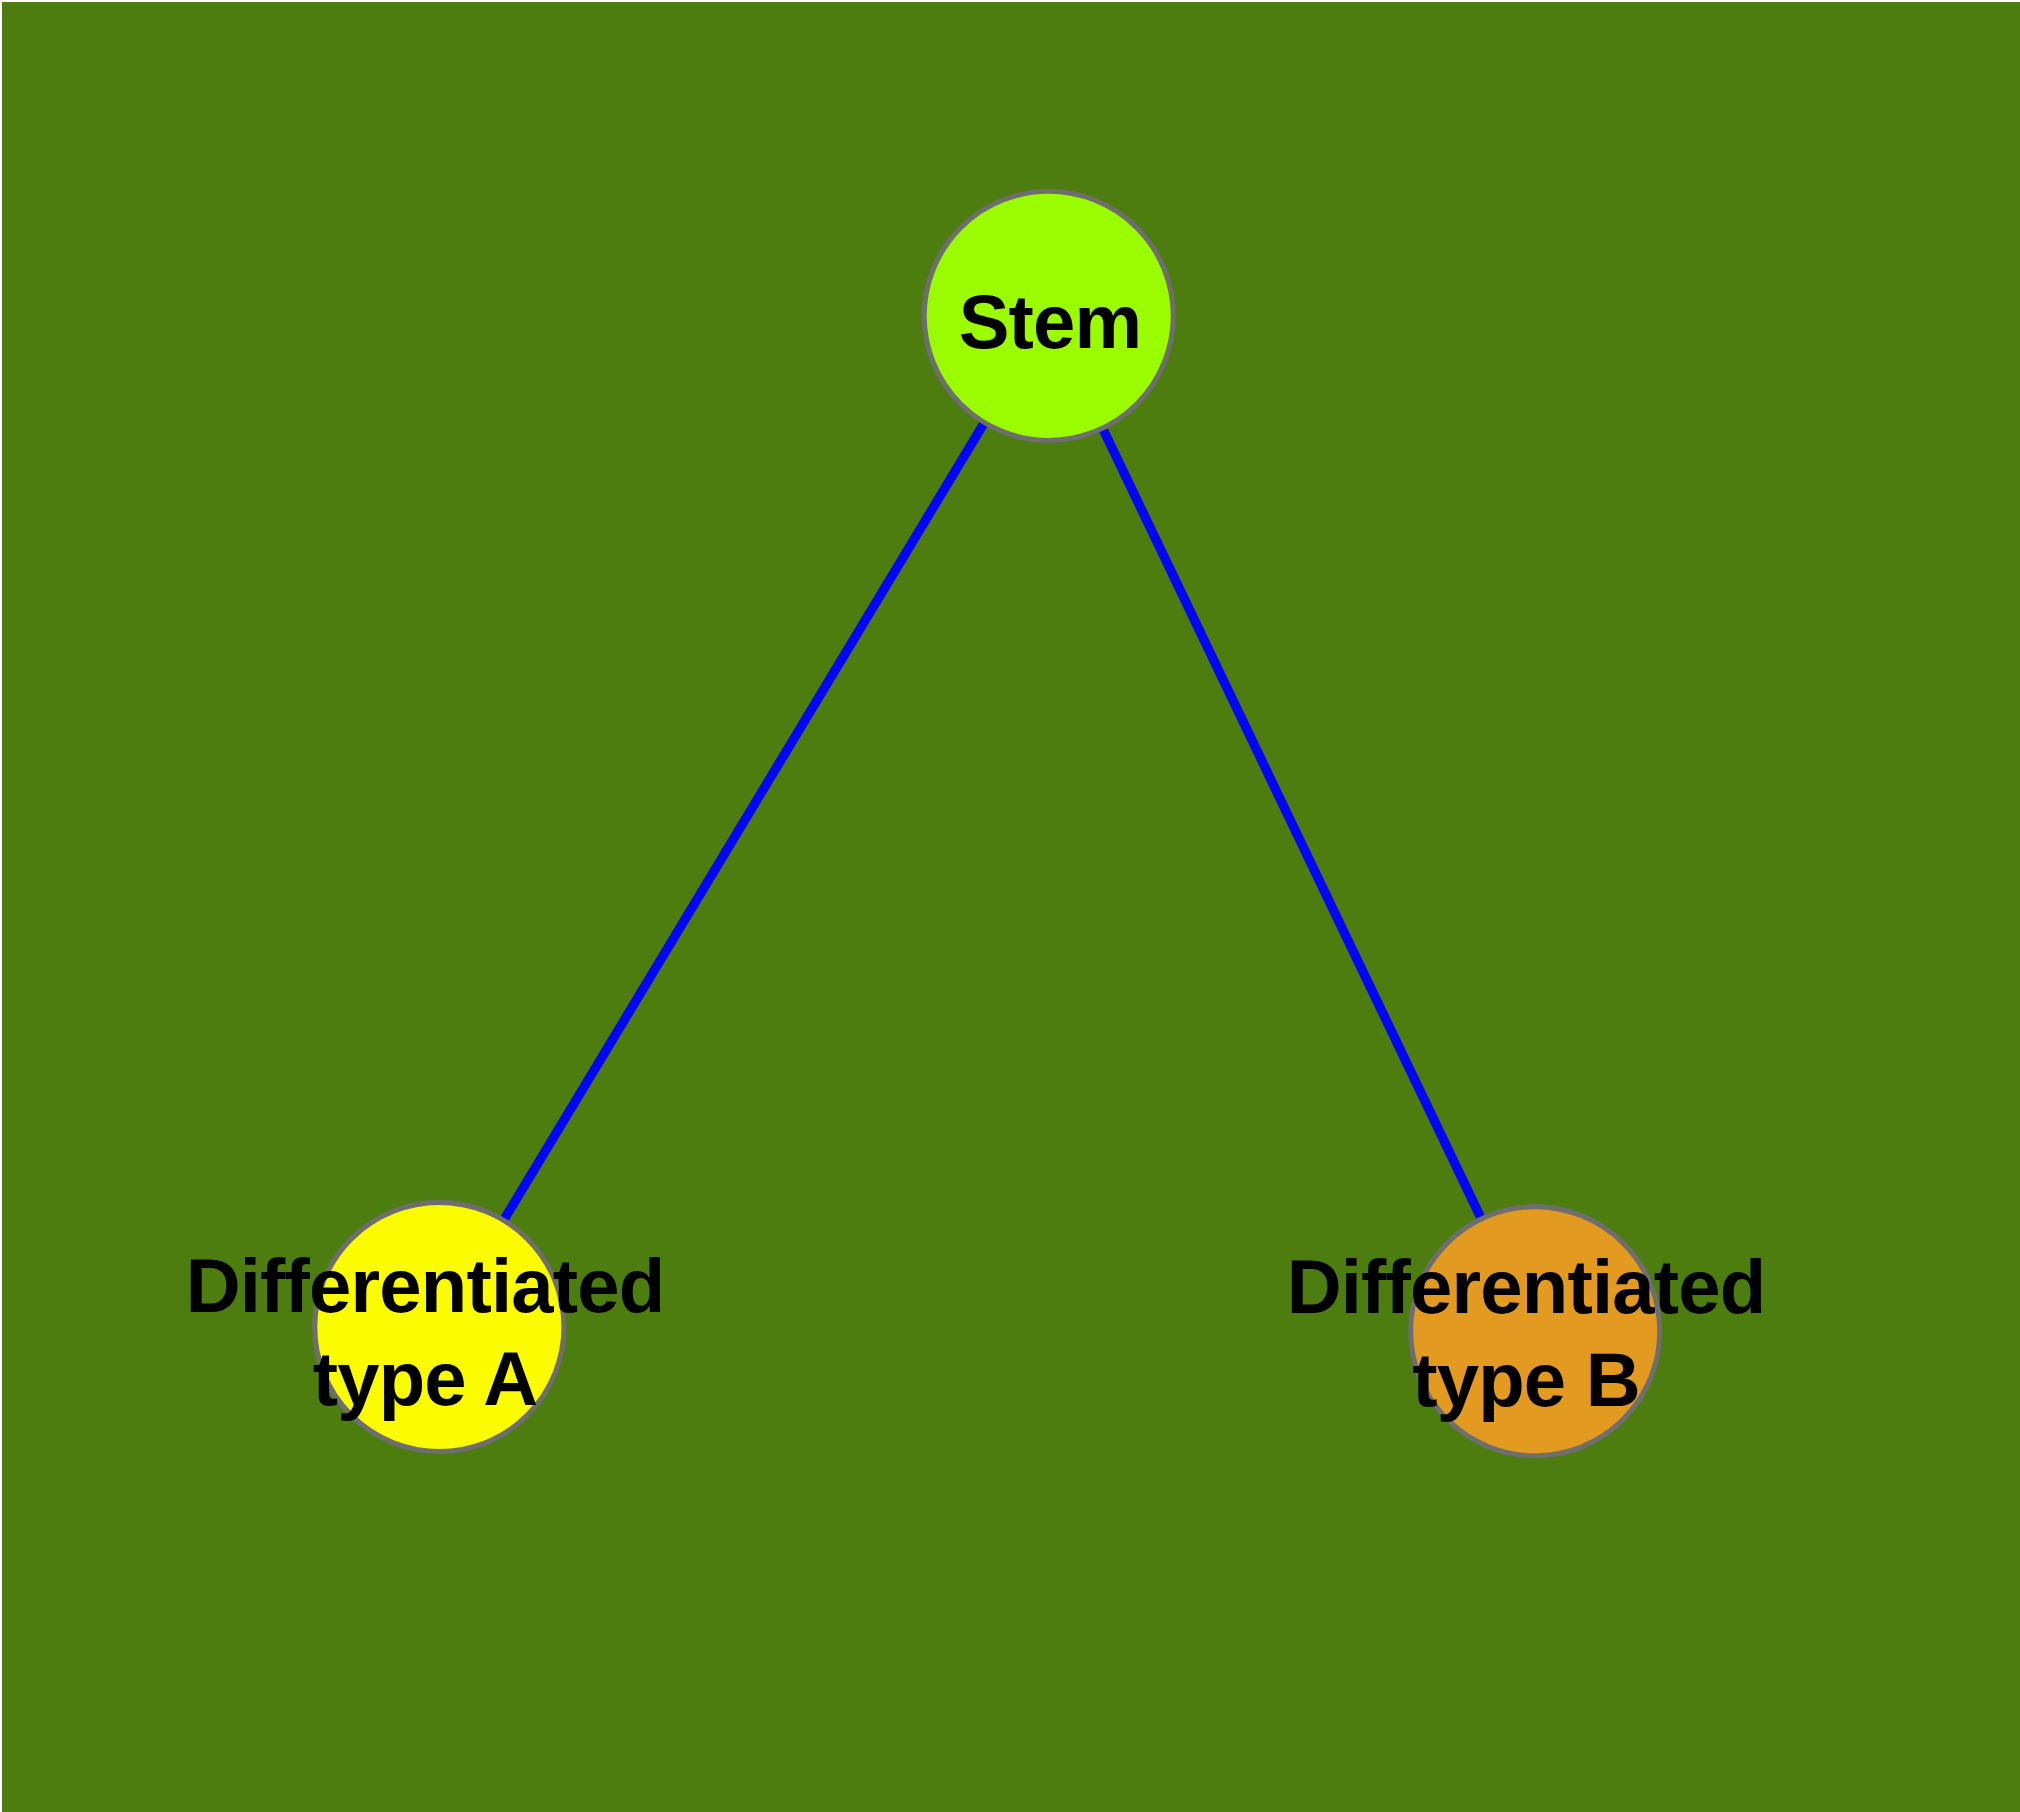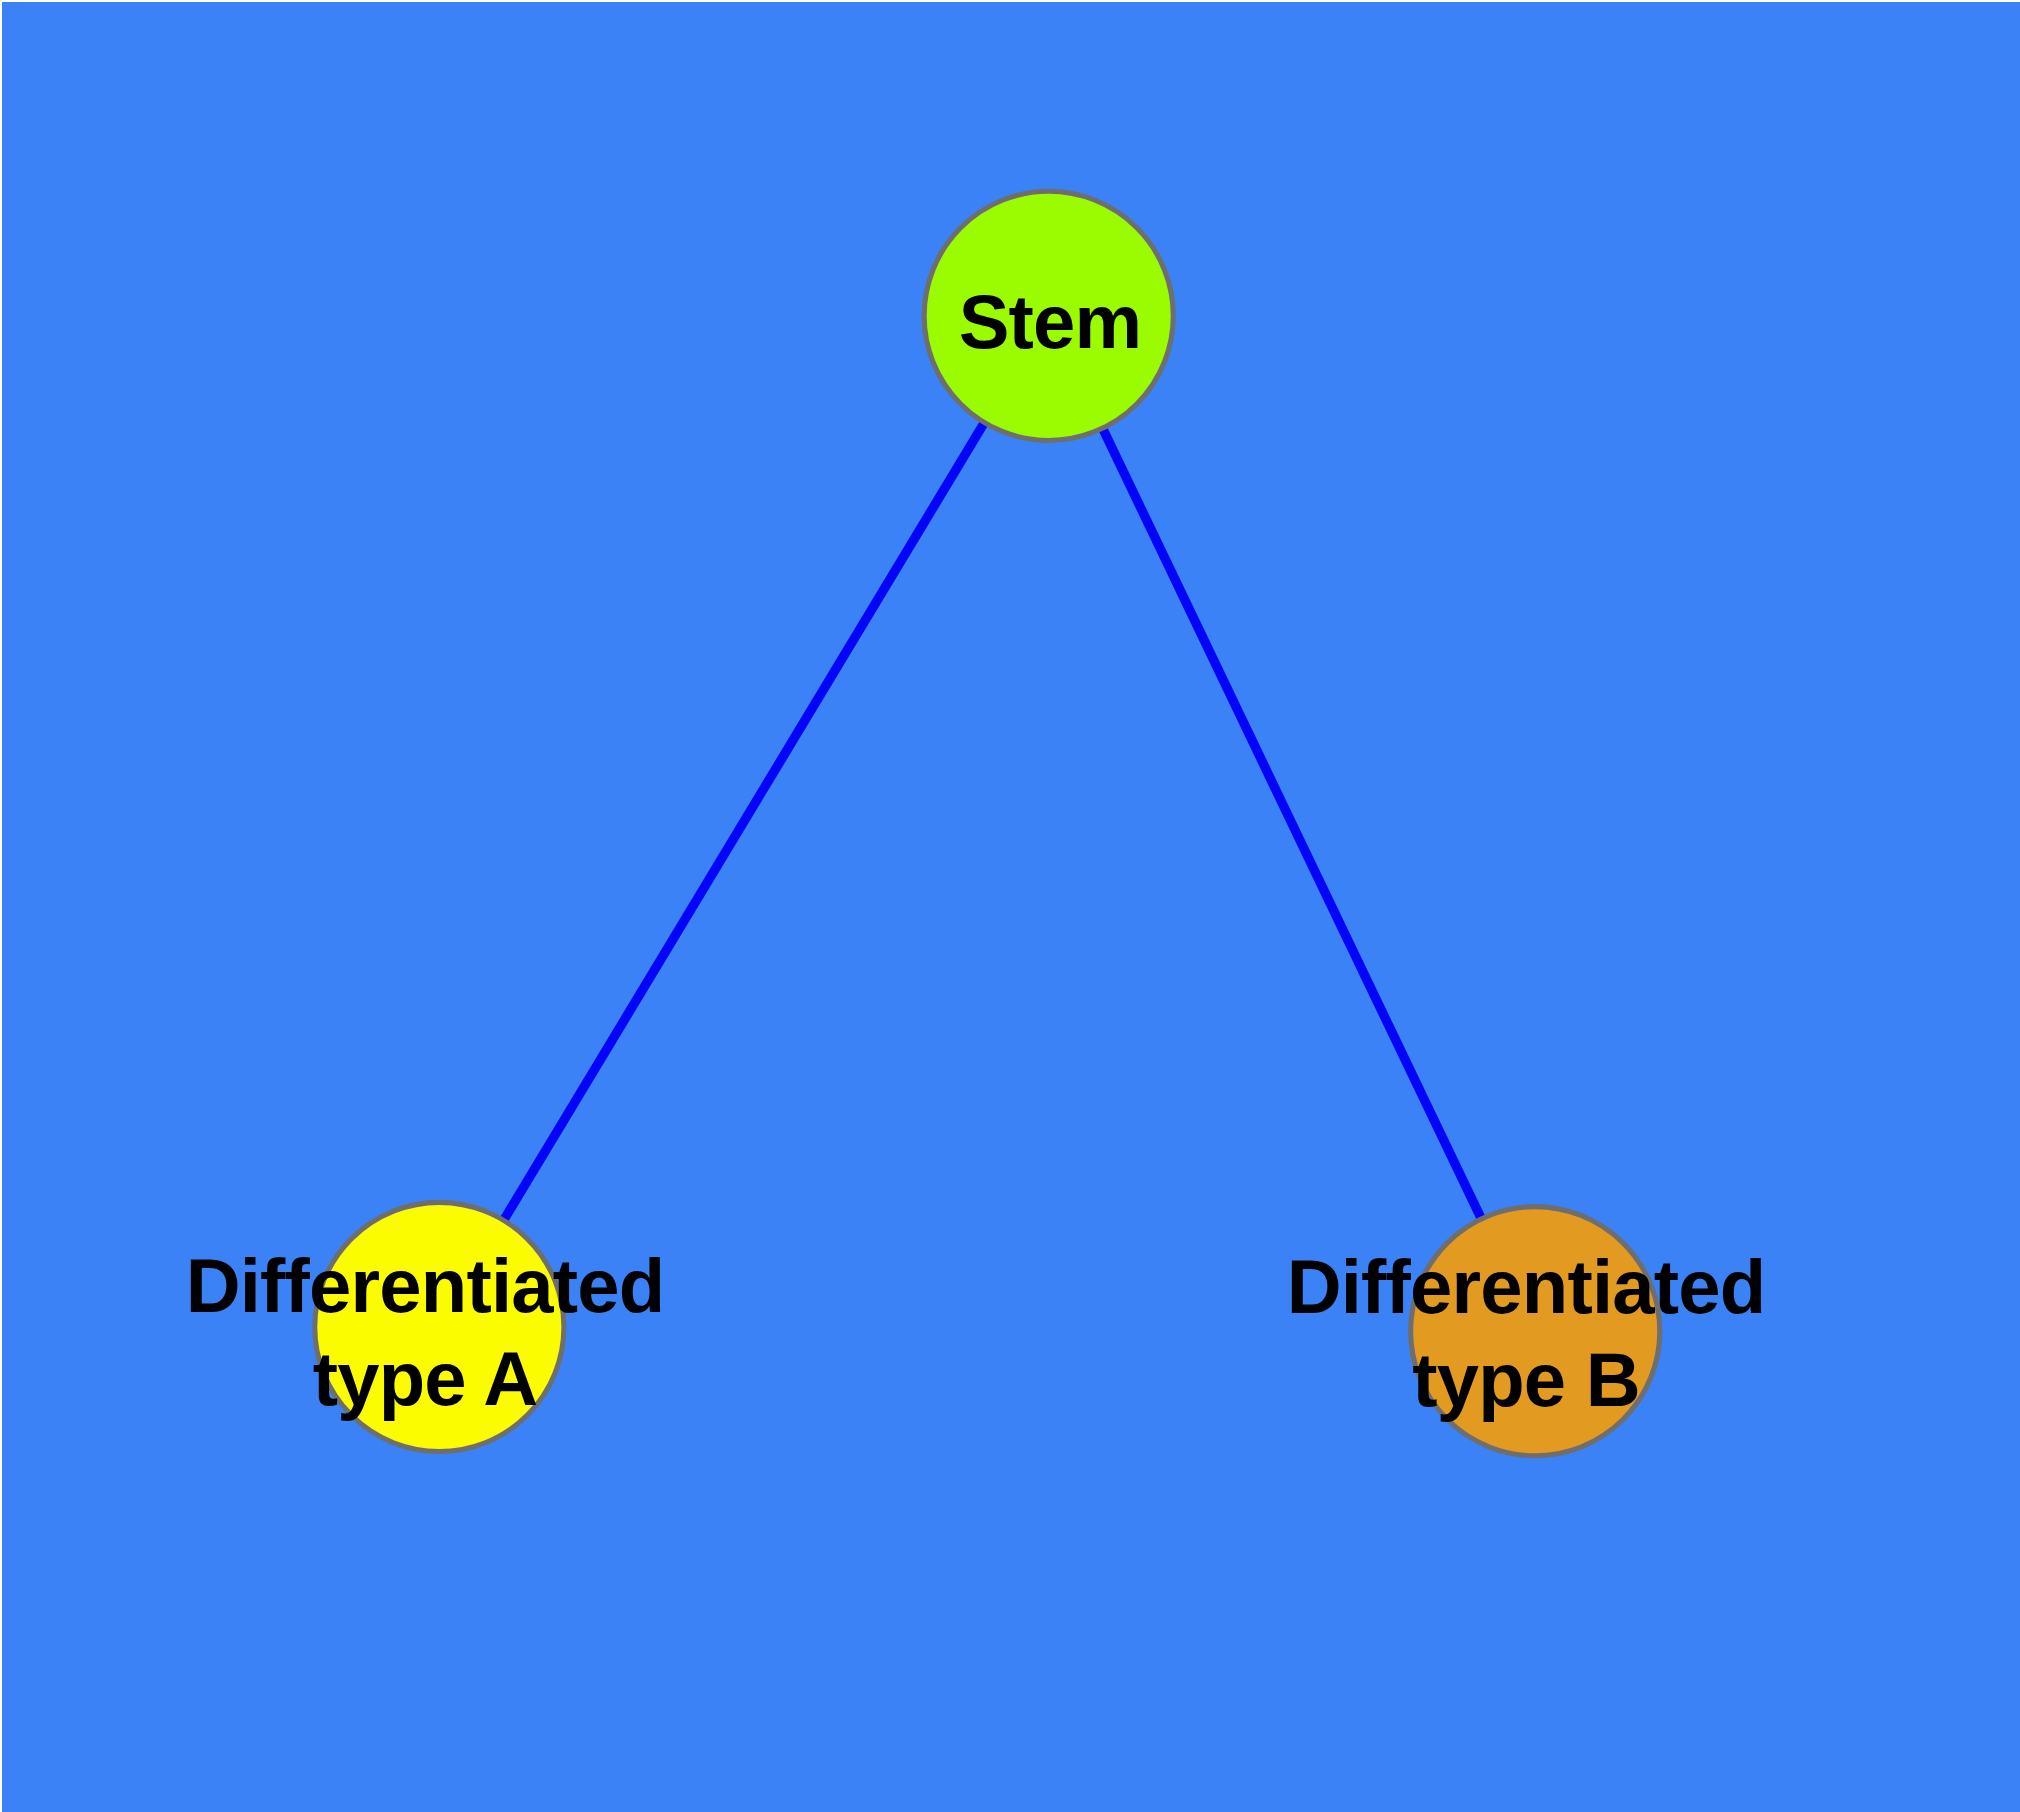--- a/index.html
+++ b/index.html
@@ -53,21 +53,21 @@
     letter-spacing: -0.8px;
     color: #000000;
     text-align: center;
     white-space: pre-line;
     pointer-events: none;
   }
 </style>
 </head>
 <body>
 
-<div class="page" style="background: #3b82f6;">
+<div class="page" style="background: #4d7c0f;">
   <div class="top-hairline"></div>
 
   <svg class="graph" viewBox="0 0 2381 2135">
     <line class="edge" x1="1235" y1="370" x2="516" y2="1563" stroke="#0404F8"></line>
     <line class="edge" x1="1235" y1="370" x2="1809" y2="1568" stroke="#0404F8"></line>
     <circle class="node" cx="1235" cy="370" r="147" fill="#9BFB00" stroke="#6E6E6E"></circle>
     <circle class="node" cx="516" cy="1563" r="147" fill="#FCFC00" stroke="#6E6E6E"></circle>
     <circle class="node" cx="1809" cy="1568" r="147" fill="#E29A20" stroke="#6E6E6E"></circle>
   </svg>
 

